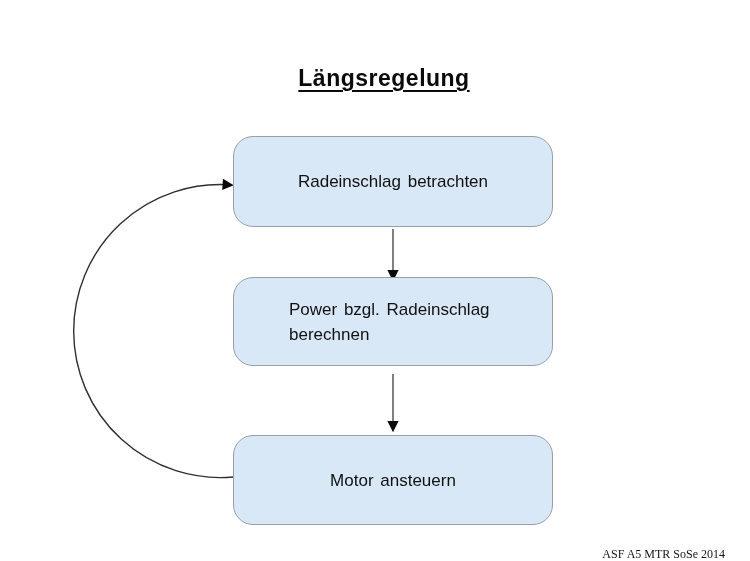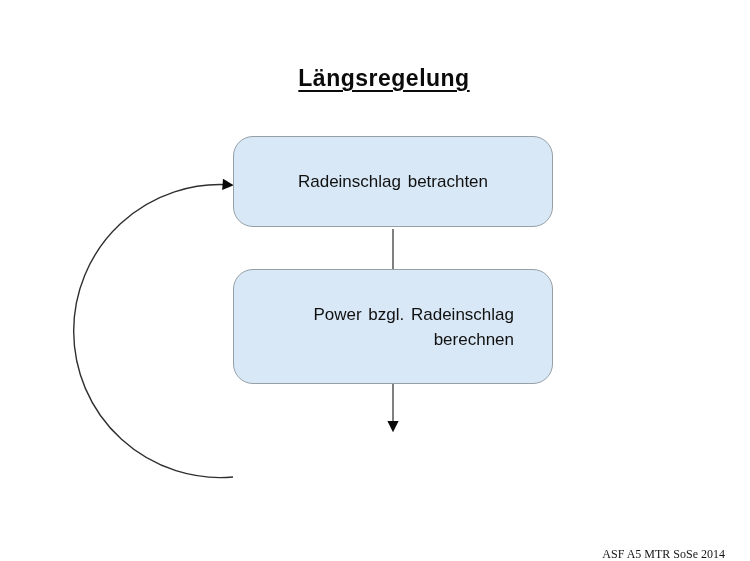--- a/index.html
+++ b/index.html
@@ -41,30 +41,30 @@
     position: absolute;
     left: 233px;
     width: 320px;
     box-sizing: border-box;
     background: #d9e8f6;
     border: 1.5px solid #96a0a7;
     border-radius: 20px;
     display: flex;
     align-items: center;
     justify-content: center;
-    text-align: right;
-    padding: 0 38px;
+    text-align: left;
+    padding: 0 55px;
     font-size: 17px;
     line-height: 25px;
     word-spacing: 2px;
     color: #111111;
     z-index: 2;
   }
   #node-1 { top: 103px; height: 91px; }
-  #node-2 { top: 236px; height: 115px; }
+  #node-2 { top: 244px; height: 89px; }
   #node-3 { top: 402px; height: 90px; }
   .footer {
     position: absolute;
     top: 514px;
     right: 25px;
     font-family: "Liberation Serif", "DejaVu Serif", serif;
     font-size: 12px;
     color: #151515;
   }
 </style>
@@ -87,16 +87,19 @@
   </svg>
 
   <div class="node" id="node-1">
     <span>Radeinschlag betrachten</span>
   </div>
 
   <div class="node" id="node-2">
     <span>Power bzgl. Radeinschlag berechnen</span>
   </div>
 
+  <div class="node" id="node-3">
+    <span>Motor ansteuern</span>
+  </div>
 
   <div class="footer">ASF A5 MTR SoSe 2014</div>
 
 </div>
 
 </body></html>

